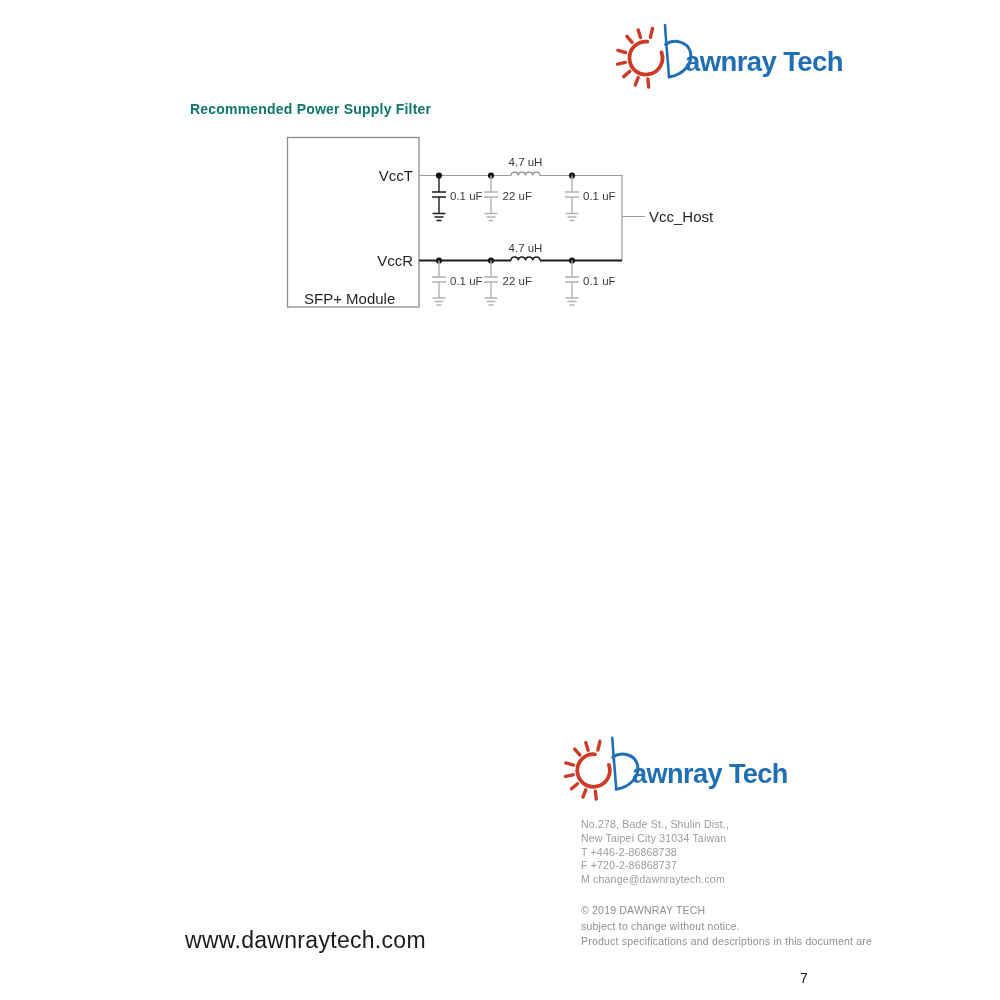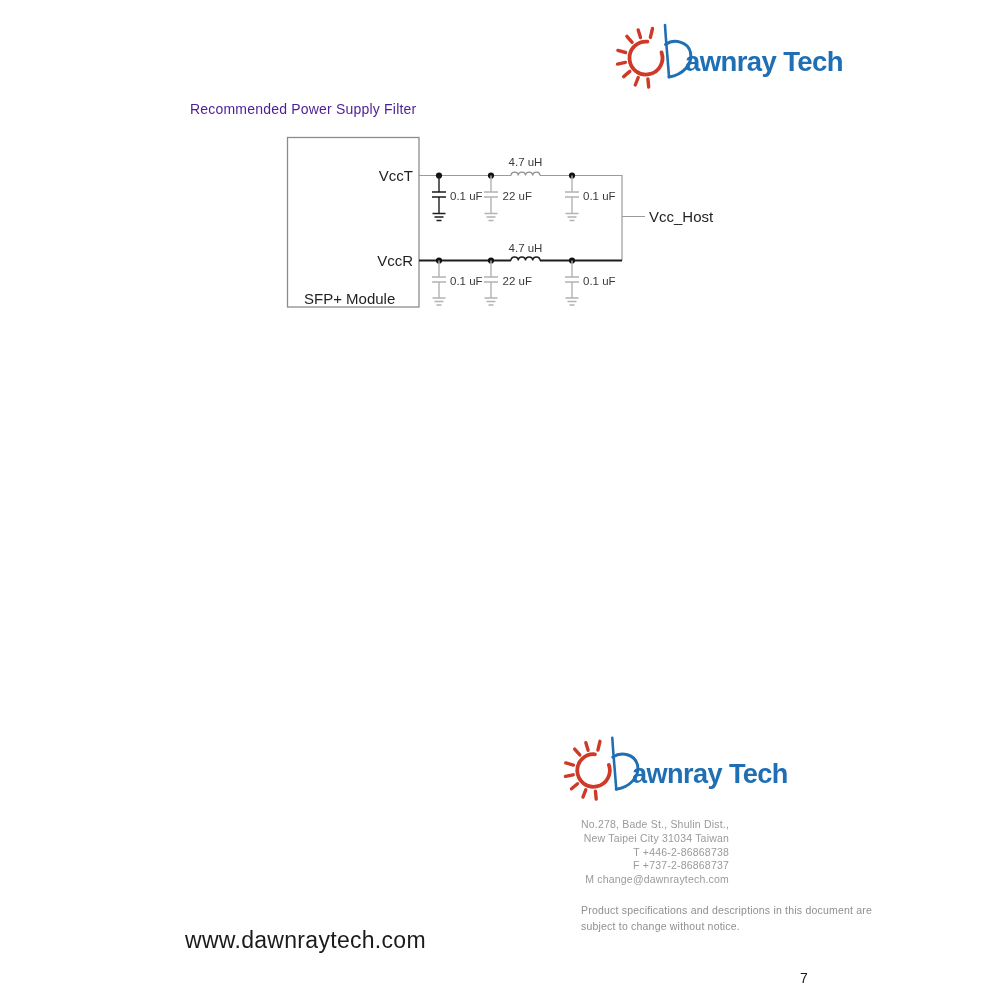--- a/index.html
+++ b/index.html
@@ -5,40 +5,40 @@
   :root{
     --brand-blue:#1e6fb4;
     --brand-red:#cd3a28;
   }
   html,body{margin:0;padding:0;background:#ffffff;}
   body{width:1000px;height:1000px;font-family:"Liberation Sans",sans-serif;}
   .page{position:relative;width:1000px;height:1000px;background:#fff;overflow:hidden;}
 
   .doc-title{
     position:absolute;left:190px;top:101px;
-    font-size:14px;font-weight:normal;color:#4c1d95;letter-spacing:.2px;
+    font-size:14px;font-weight:bold;color:#0f766e;letter-spacing:.2px;
   }
 
   .logo{position:absolute;}
   .logo-top{left:610px;top:14px;width:235px;height:80px;}
   .logo-bottom{left:558px;top:727px;width:232px;height:79px;}
   .logo svg{display:block;width:100%;height:100%;}
   .logo text{
     font-family:"Liberation Sans",sans-serif;font-weight:bold;
     font-size:27.5px;letter-spacing:-0.6px;
   }
 
   .circuit{position:absolute;left:280px;top:132px;width:440px;height:185px;}
   .circuit text{font-family:"Liberation Sans",sans-serif;}
   .net-label{font-size:15px;fill:#1f1f1f;}
   .value-label{font-size:11.5px;fill:#3a3a3a;}
 
   .contact{
     position:absolute;left:581px;top:818px;
-    font-size:10.5px;line-height:13.8px;color:#9a9a9a;letter-spacing:.2px;text-align:right;
+    font-size:10.5px;line-height:13.8px;color:#9a9a9a;letter-spacing:.2px;
   }
   .legal{
     position:absolute;left:581px;top:903px;width:265px;
     font-size:10.5px;line-height:15.5px;color:#8f8f8f;letter-spacing:.2px;
   }
   .contact div,.legal div{white-space:nowrap;}
 
   .footer-site{
     position:absolute;left:185px;top:927px;
     font-size:23px;color:#1b1b1b;letter-spacing:.3px;
@@ -143,25 +143,26 @@
         <path d="M59 63 C73 61, 83 50, 80.5 38.5 C78 27.5, 64 24.5, 55.5 30.5" style="stroke-width:3"></path>
       </g>
       <text x="75" y="57" style="fill:var(--brand-blue,#1e6fb4);">awnray Tech</text>
     </svg>
   </div>
 
   <div class="contact">
     <div>No.278, Bade St., Shulin Dist.,</div>
     <div>New Taipei City 31034 Taiwan</div>
     <div>T +446-2-86868738</div>
-    <div>F +737-2-86868737</div>
+    <div>F +720-2-86868737</div>
     <div>M change@dawnraytech.com</div>
   </div>
 
   <div class="legal">
+    <div>© 2019 DAWNRAY TECH</div>
+    <div>subject to change without notice.</div>
     <div>Product specifications and descriptions in this document are</div>
-    <div>subject to change without notice.</div>
   </div>
 
   <div class="footer-site">www.dawnraytech.com</div>
   <div class="footer-page">7</div>
 
 </div>
 
 </body></html>

